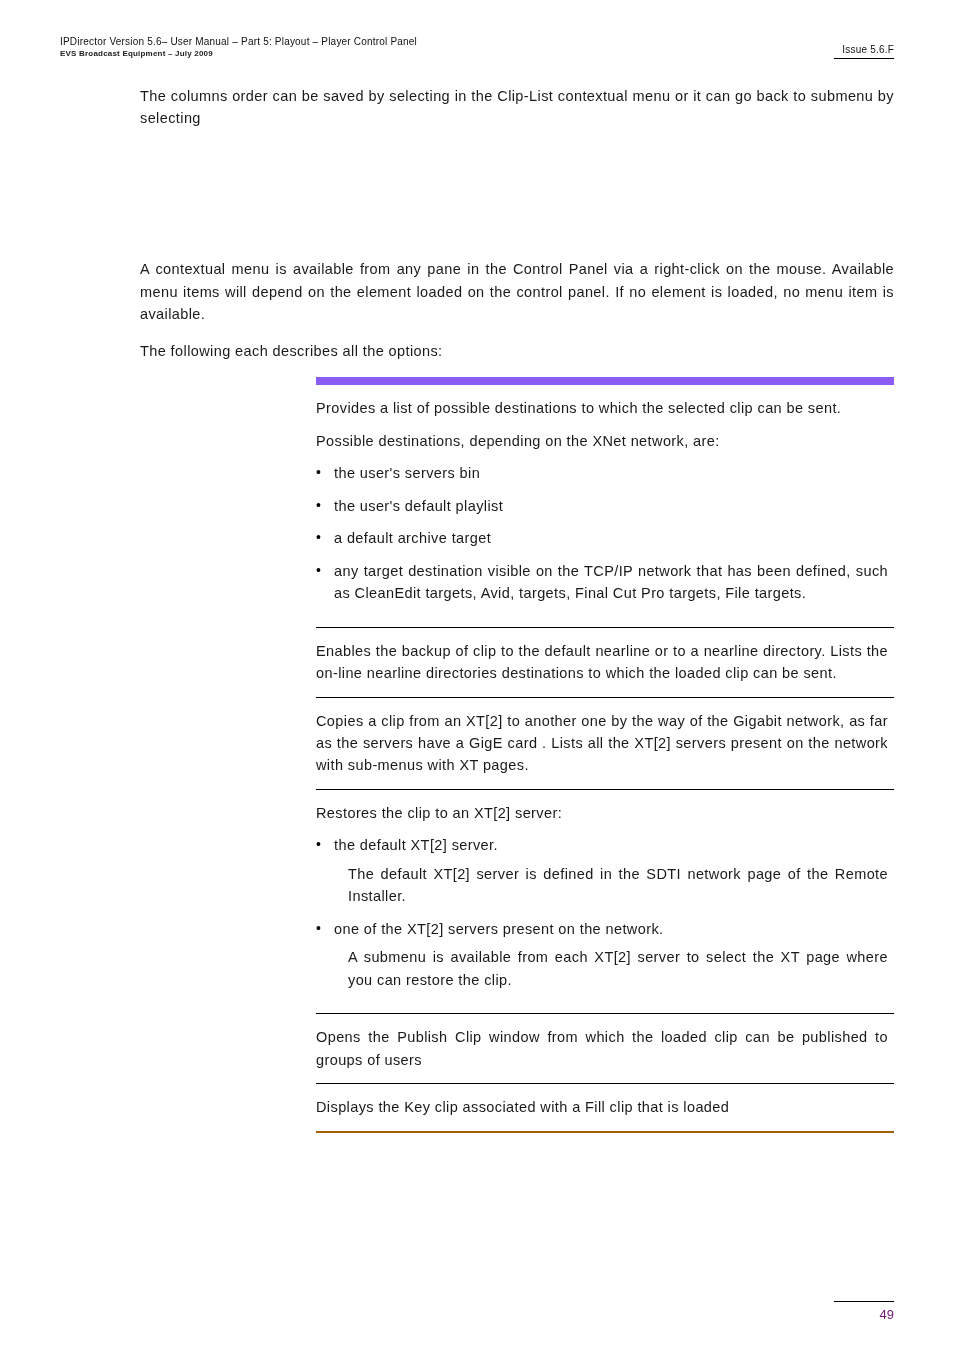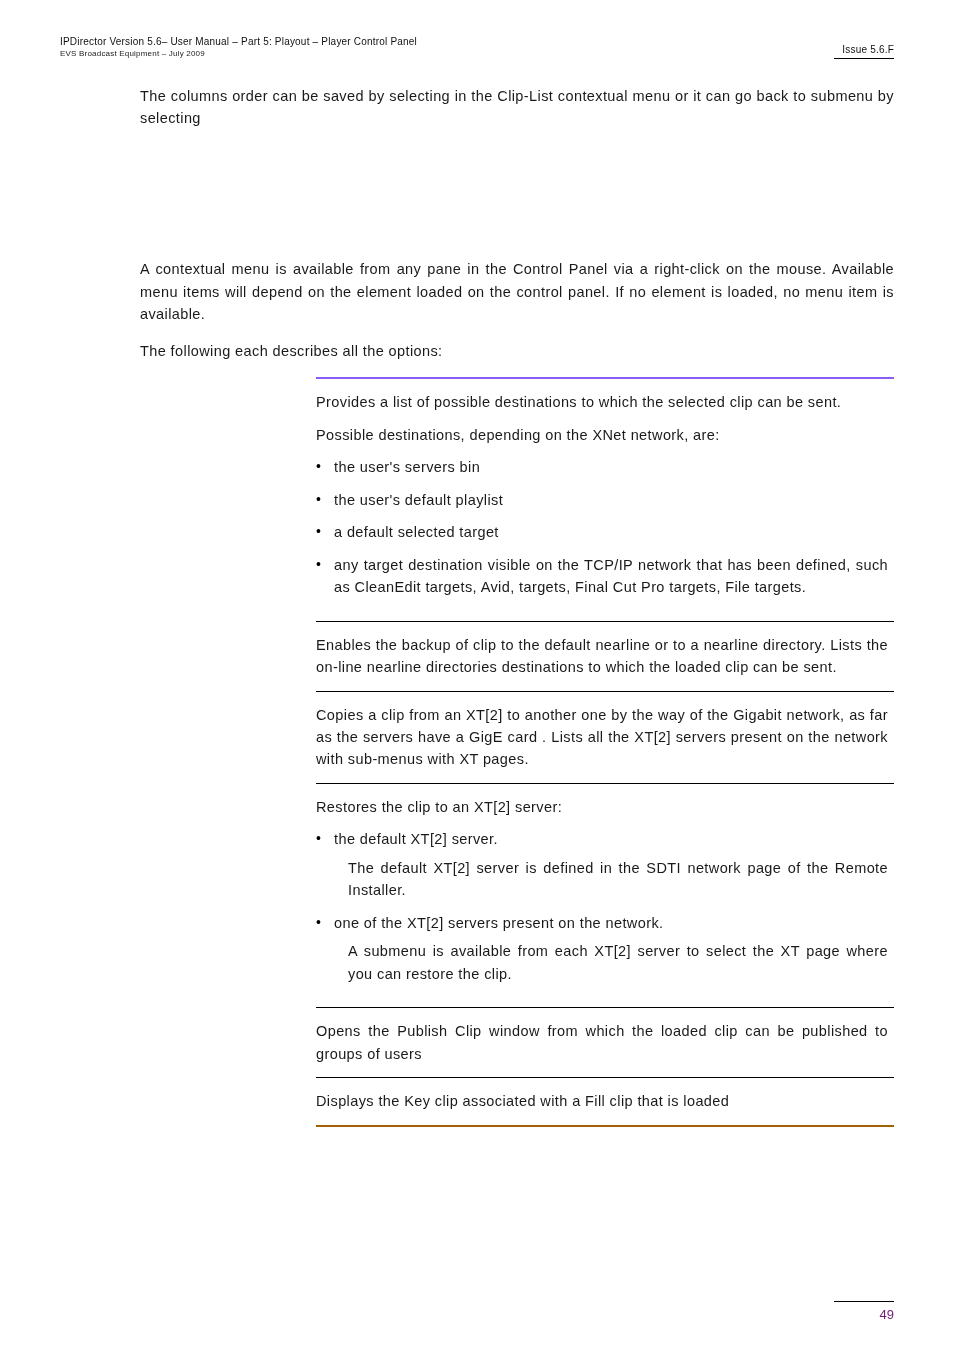--- a/index.html
+++ b/index.html
@@ -16,38 +16,38 @@
     padding:36px var(--page-pad) 24px var(--page-pad);
     font-family:Arial,Helvetica,sans-serif;
     color:var(--text);
     position:relative;
   }
   .running-head{
     display:flex;justify-content:space-between;align-items:flex-end;
     font-size:10px;color:#111;letter-spacing:.2px;
   }
   .running-head .left{line-height:1.25;}
-  .running-head .sub{font-size:8px;color:#222;}
+  .running-head .sub{font-size:8px;color:#222;font-weight:bold;}
   .running-head .right{
     text-align:left;position:relative;padding-bottom:4px;
   }
   .running-head .right::after{
     content:"";position:absolute;right:0;bottom:0;width:60px;height:1px;background:#000;
   }
 
   .content{margin-left:80px;margin-right:0;margin-top:26px;}
   .para{font-size:14.5px;line-height:1.55;letter-spacing:.4px;text-align:justify;}
   .para + .para{margin-top:10px;}
   .gap-lg{height:100px;}
 
   .options-table{width:100%;border-collapse:collapse;margin-top:14px;}
   .options-table td{vertical-align:top;padding:12px 6px 12px 0;}
   .options-table td.desc{border-top:1px solid #000;border-bottom:1px solid #000;}
   .options-table td.key{width:170px;border-top:1px solid transparent;}
-  .options-table tr:first-child td.desc{border-top:2px solid #8b5cf6;margin-left:40px;}
+  .options-table tr:first-child td.desc{border-top:8px solid #8b5cf6;margin-left:40px;}
   .options-table tr:first-child td.key{border-top:2px solid transparent;}
   .options-table tr:last-child td.desc{border-bottom:2px solid #a16207;}
   .desc p{margin:0 0 10px 0;font-size:14.5px;line-height:1.55;letter-spacing:.4px;text-align:justify;}
   .desc p:last-child{margin-bottom:0;}
   .desc ul{list-style:none;margin:0 0 0 0;padding:0;}
   .desc ul li{
     position:relative;padding-left:18px;margin:0 0 10px 0;
     font-size:14.5px;line-height:1.55;letter-spacing:.4px;text-align:justify;
   }
   .desc ul li::before{
@@ -88,21 +88,21 @@
     <tbody>
 
       <tr>
         <td class="key"></td>
         <td class="desc">
           <p>Provides a list of possible destinations to which the selected clip can be sent.</p>
           <p>Possible destinations, depending on the XNet network, are:</p>
           <ul>
             <li>the user's servers bin</li>
             <li>the user's default playlist</li>
-            <li>a default selected target</li>
+            <li>a default archive target</li>
             <li>any target destination visible on the TCP/IP network that has been defined, such as CleanEdit targets, Avid, targets, Final Cut Pro targets, File targets.</li>
           </ul>
         </td>
       </tr>
 
       <tr>
         <td class="key"></td>
         <td class="desc">
           <p>Enables the backup of clip to the default nearline or to a nearline directory. Lists the on-line nearline directories destinations to which the loaded clip can be sent.</p>
         </td>

